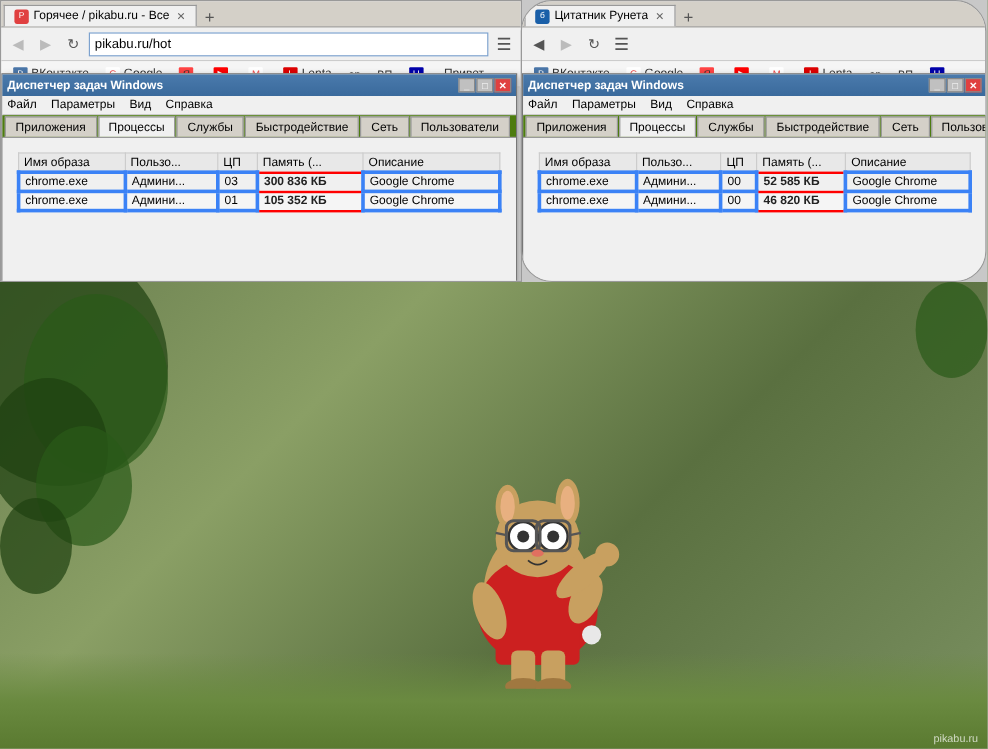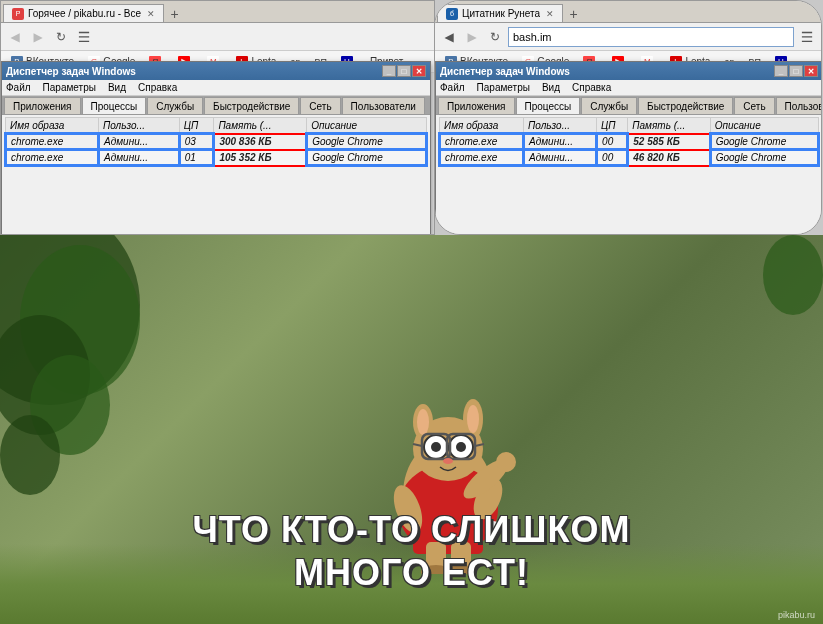--- a/index.html
+++ b/index.html
@@ -234,21 +234,21 @@
       gap: 12px;
       border-bottom: 1px solid #ccc;
       font-size: 10px;
     }
 
     .menu-item { cursor: pointer; }
 
     
     .task-tabs {
       display: flex;
-      background: #a3a3a3;
+      background: #4d7c0f;
       border-bottom: 1px solid #999;
       height: 19px;
       align-items: flex-end;
       padding-left: 2px;
     }
 
     .task-tab {
       padding: 2px 8px;
       font-size: 10px;
       background: #d4d0c8;
@@ -292,22 +292,21 @@
 
     .highlight-red {
       border: 2px solid red !important;
       color: #222;
       font-weight: bold;
     }
 
     .table-container {
       overflow: hidden;
       height: 90px;
-      padding: 2px;
-      font-style: italic;
+      padding: 12px;
     }
 
     
     .meme-section {
       width: 823px;
       height: 389px;
       position: absolute;
       top: 235px;
       left: 0;
       background: #7a9060;
@@ -396,20 +395,21 @@
         <span style="font-size:10px; overflow:hidden; max-width:140px; white-space:nowrap; text-overflow:ellipsis;">Горячее / pikabu.ru - Все</span>
         <span class="tab-close">✕</span>
       </div>
       <div class="tab-new">+</div>
     </div>
 
     <div class="nav-bar">
       <button class="nav-btn" disabled="">◀</button>
       <button class="nav-btn" disabled="">▶</button>
       <button class="nav-btn">↻</button>
+      <input class="address-bar" value="pikabu.ru/hot" style="">
       <button class="nav-btn nav-menu-btn">☰</button>
     </div>
 
     <div class="bookmarks-bar">
       <div class="bookmark-item"><span class="bk-icon" style="background:#4a76a8;color:white;">В</span>ВКонтакте</div>
       <div class="bookmark-item"><span class="bk-icon" style="background:#fff;color:#e44;">G</span>Google</div>
       <div class="bookmark-item">
           <span class="bk-icon" style="background:#f44;">Я</span>
         </div>
       <div class="bookmark-item">
@@ -488,21 +488,20 @@
         <span class="tab-favicon" style="background:#1a5fa8; font-size:7px; color:white;">б</span>
         <span style="font-size:10px; overflow:hidden; max-width:120px; white-space:nowrap; text-overflow:ellipsis;">Цитатник Рунета</span>
         <span class="tab-close">✕</span>
       </div>
       <div class="tab-new">+</div>
     </div>
     <div class="nav-bar">
       <button class="nav-btn">◀</button>
       <button class="nav-btn" disabled="">▶</button>
       <button class="nav-btn">↻</button>
-      <input class="address-bar" value="bash.im" style="">
       <button class="nav-btn nav-menu-btn">☰</button>
     </div>
     <div class="bookmarks-bar">
       <div class="bookmark-item"><span class="bk-icon" style="background:#4a76a8;color:white;">В</span>ВКонтакте</div>
       <div class="bookmark-item"><span class="bk-icon" style="background:#fff;color:#e44;">G</span>Google</div>
       <div class="bookmark-item">
           <span class="bk-icon" style="background:#f44;">Я</span>
         </div>
       <div class="bookmark-item">
           <span class="bk-icon" style="background:#f00;color:white;">▶</span>
@@ -630,18 +629,16 @@
         <rect x="68" y="188" width="20" height="30" fill="#c8a060" rx="5"></rect>
         <rect x="93" y="188" width="20" height="30" fill="#c8a060" rx="5"></rect>
 
         <ellipse cx="78" cy="218" rx="15" ry="7" fill="#a07840"></ellipse>
         <ellipse cx="103" cy="218" rx="15" ry="7" fill="#a07840"></ellipse>
 
         <ellipse cx="135" cy="175" rx="8" ry="8" fill="#e8e8e8"></ellipse>
       </svg>
     </div>
 
-    <div class="meme-text-bottom" style="white-space:pre-line;">ЧТО КТО-ТО СЛИШКОМ
-МНОГО ЕСТ!</div>
 
     <div class="watermark">pikabu.ru</div>
   </div>
 </div>
 
 </body></html>

